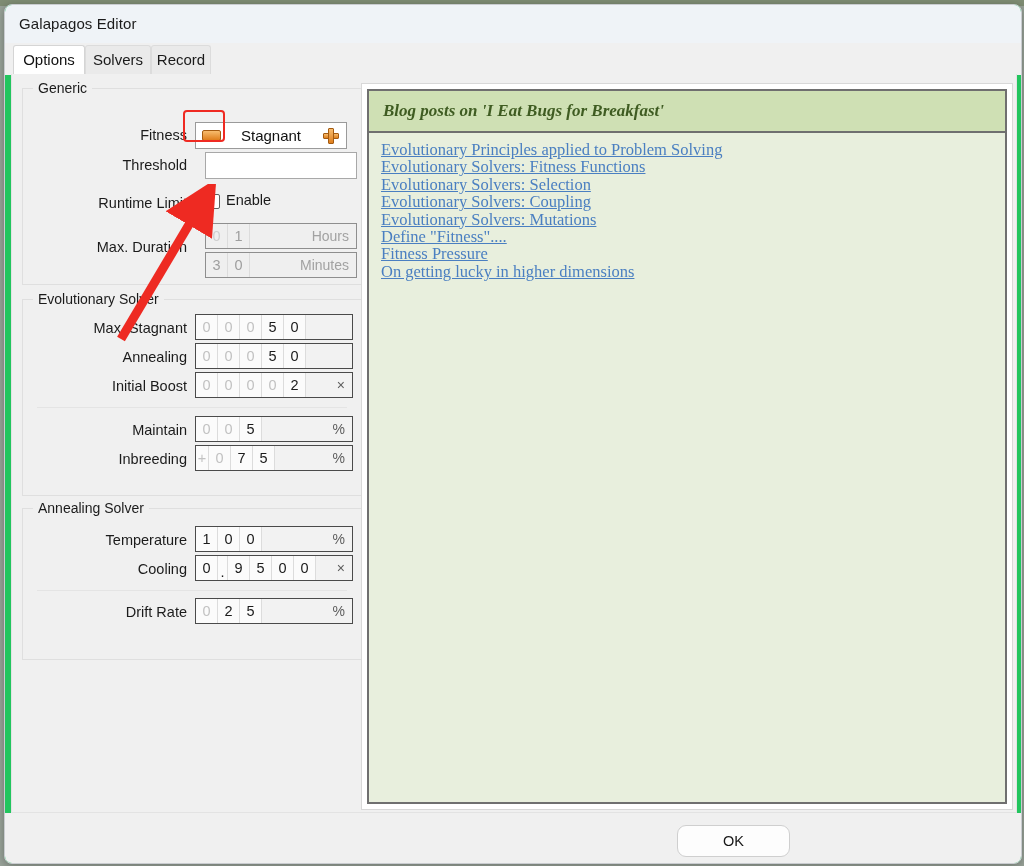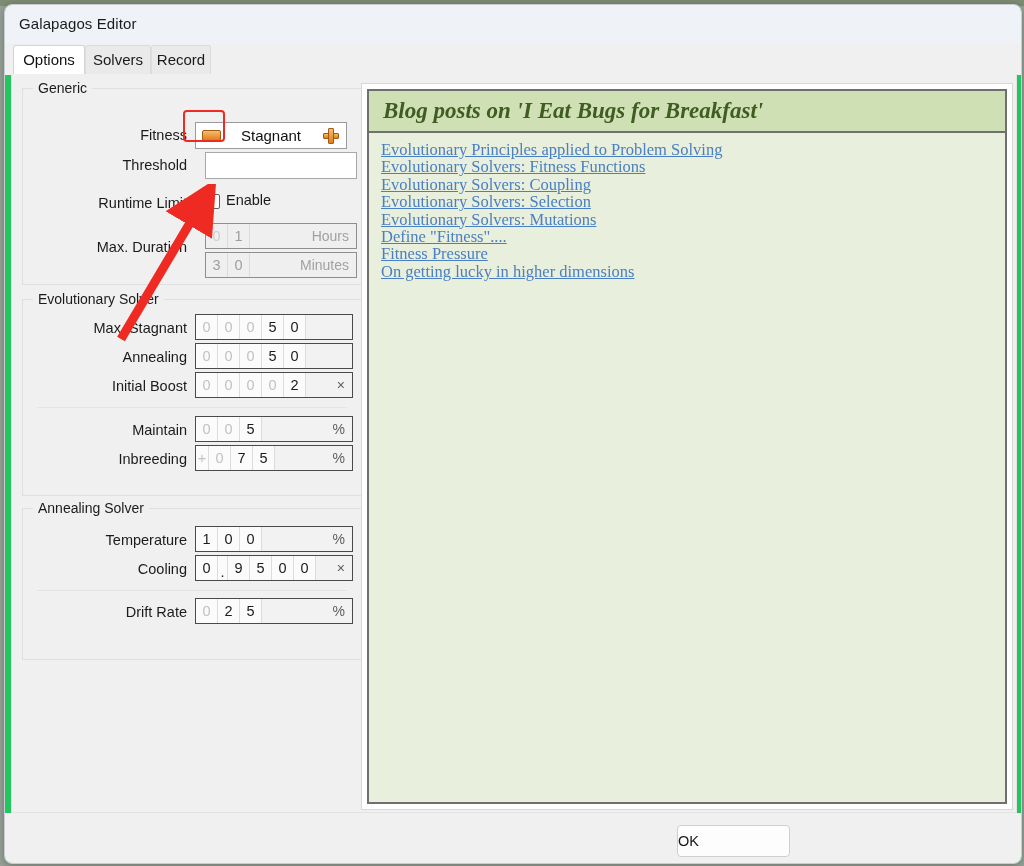--- a/index.html
+++ b/index.html
@@ -149,35 +149,35 @@
     position:absolute;left:5px;top:5px;right:5px;bottom:5px;
     border:2px solid #6f6f6f;background:#e8efdd;box-sizing:border-box;overflow:hidden;
   }
   #blog-header{
     position:absolute;left:0;top:0;width:100%;height:42px;
     background:#cfe0b4;border-bottom:2px solid #6f6f6f;box-sizing:border-box;
     display:flex;align-items:center;
   }
   #blog-title{
     margin-left:14px;font-family:"Liberation Serif", serif;
-    font-style:italic;font-weight:bold;font-size:23px;color:#3f5c22;
+    font-style:italic;font-weight:bold;font-size:17px;color:#3f5c22;
   }
   #blog-links{position:absolute;left:12px;top:50px;right:8px;}
   .bloglink{
     display:block;font-family:"Liberation Serif", serif;font-size:16.5px;
     color:#4a7fc1;text-decoration:underline;line-height:17.4px;
     white-space:nowrap;
   }
 
   
   #footer{position:absolute;left:0;bottom:0;width:100%;height:50px;background:#f0f0f0;}
   .btn{
-    position:absolute;top:12px;height:32px;line-height:30px;text-align:left;
+    position:absolute;top:12px;height:32px;line-height:30px;text-align:center;
     font-size:14.5px;color:#171717;background:#fdfdfd;
-    border:1px solid #cfcfcf;border-radius:4px;box-sizing:border-box;
+    border:1px solid #cfcfcf;border-radius:9px;box-sizing:border-box;
   }
   #btn-ok{right:231px;width:113px;}
   #btn-cancel{right:56px;width:113px;border:2px solid #5aa2e6;}
 
   
   #arrow{position:absolute;left:95px;top:110px;width:130px;height:165px;pointer-events:none;}
 </style>
 </head>
 <body>
 
@@ -334,22 +334,22 @@
     </div>
 
     <div id="blog">
       <div id="blog-inner">
         <div id="blog-header">
           <span id="blog-title">Blog posts on 'I Eat Bugs for Breakfast'</span>
         </div>
         <div id="blog-links">
             <a class="bloglink" href="#">Evolutionary Principles applied to Problem Solving</a>
             <a class="bloglink" href="#">Evolutionary Solvers: Fitness Functions</a>
+            <a class="bloglink" href="#">Evolutionary Solvers: Selection</a>
             <a class="bloglink" href="#">Evolutionary Solvers: Coupling</a>
-            <a class="bloglink" href="#">Evolutionary Solvers: Selection</a>
             <a class="bloglink" href="#">Evolutionary Solvers: Mutations</a>
             <a class="bloglink" href="#">Define "Fitness"....</a>
             <a class="bloglink" href="#">Fitness Pressure</a>
             <a class="bloglink" href="#">On getting lucky in higher dimensions</a>
           </div>
       </div>
     </div>
 
     <svg id="arrow" viewBox="0 0 130 165">
       <defs>

